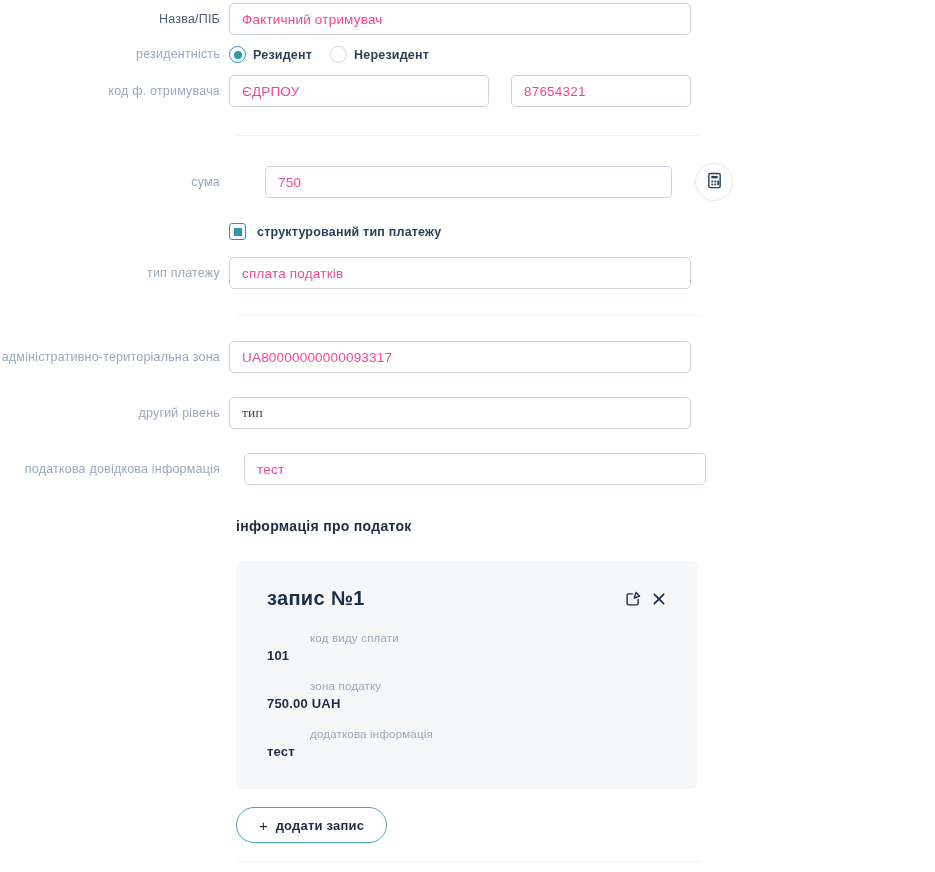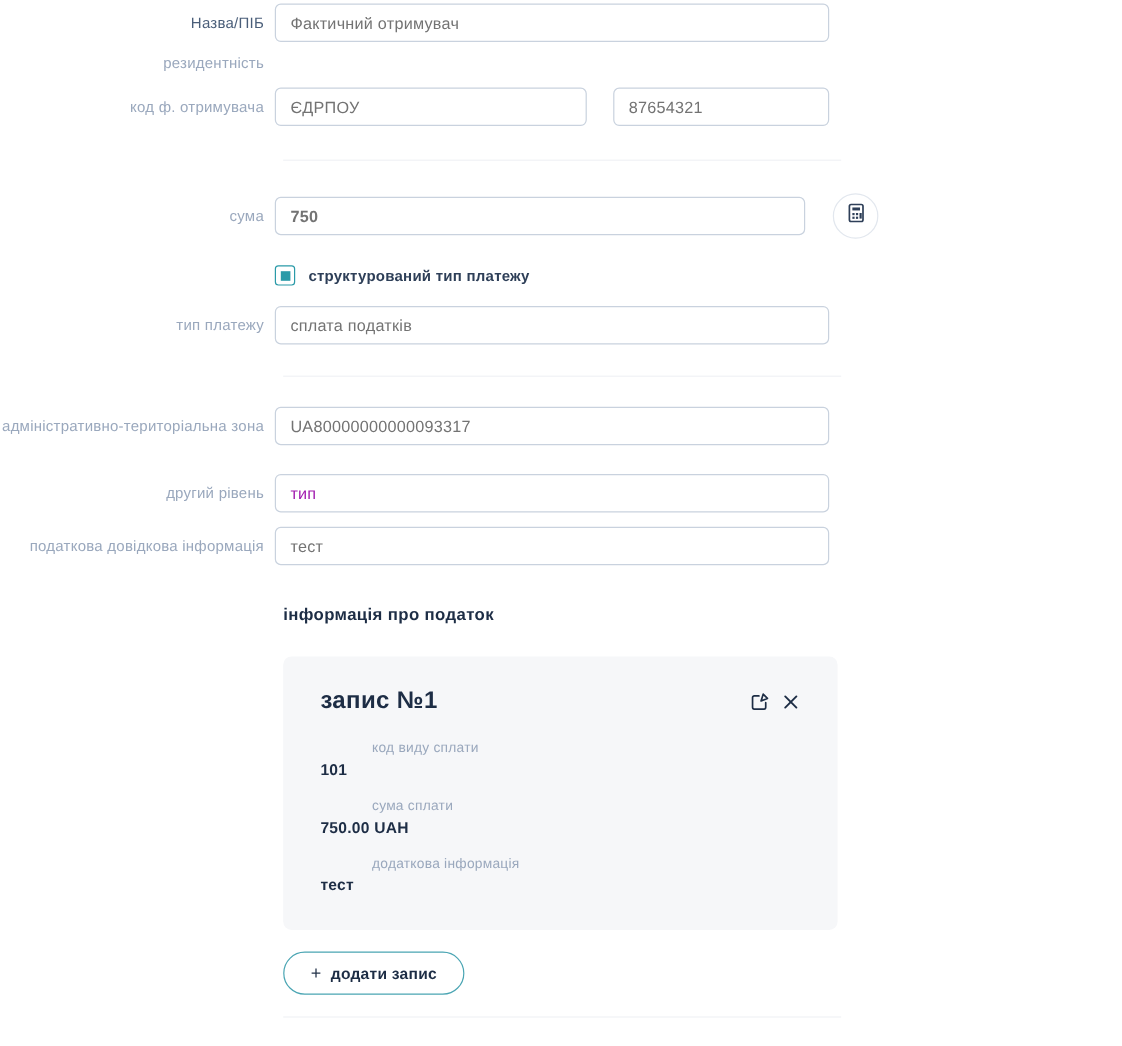--- a/index.html
+++ b/index.html
@@ -46,27 +46,27 @@
   
   .txt {
     height: 32px;
     border: 1px solid #c9d2de;
     border-radius: 5px;
     background: #fff;
     display: flex;
     align-items: center;
     padding: 0 12px;
     font-size: 13.5px;
-    color: #737373;
+    color: #ec4899;
     letter-spacing: .2px;
   }
   .w-full { width: 462px; }
   .w-sel  { width: 260px; }
   .w-code { width: 180px; }
-  .w-sum  { width: 442px; font-weight: bold; }
+  .w-sum  { width: 407px; }
 
   .sel {
     position: relative;
     padding-right: 26px;
   }
 
   
   .radio-group { display: flex; align-items: center; gap: 18px; }
   .radio-item { display: flex; align-items: center; gap: 7px; cursor: pointer; }
   .radio-dot {
@@ -184,33 +184,45 @@
 
   <div class="row" style="margin-top:3px;">
     <div class="label-col dark">Назва/ПІБ</div>
     <div class="field-col">
       <div class="txt w-full" placeholder="Назва/ПІБ">Фактичний отримувач</div>
     </div>
   </div>
 
   <div class="row" style="margin-top:11px;">
     <div class="label-col">резидентність</div>
+    <div class="field-col">
+      <div class="radio-group">
+        <div class="radio-item">
+          <span class="radio-dot on"></span>
+          <span class="radio-label">Резидент</span>
+        </div>
+        <div class="radio-item">
+          <span class="radio-dot"></span>
+          <span class="radio-label">Нерезидент</span>
+        </div>
+      </div>
+    </div>
   </div>
 
   <div class="row" style="margin-top:12px;">
     <div class="label-col">код ф. отримувача</div>
     <div class="field-col">
       <div class="txt sel w-sel">ЄДРПОУ</div>
       <div class="txt w-code" style="margin-left:22px;" placeholder="код">87654321</div>
     </div>
   </div>
 
   <div class="divider" style="margin-top:28px;"></div>
 
-  <div class="row" style="margin-top:27px;">
+  <div class="row" style="margin-top:27px;gap:36px;">
     <div class="label-col">сума</div>
     <div class="field-col">
       <div class="txt w-sum" placeholder="сума">750</div>
       <div class="calc-btn">
         <span>
           <svg width="17" height="17" viewBox="0 0 24 24" fill="none" stroke="#2e3f58" stroke-width="2">
             <rect x="4" y="2" width="16" height="20" rx="2"></rect>
             <rect x="7.5" y="5.5" width="9" height="3.5" fill="#2e3f58" stroke="none"></rect>
             <rect x="7.5" y="12" width="2.6" height="2.6" fill="#2e3f58" stroke="none"></rect>
             <rect x="11.7" y="12" width="2.6" height="2.6" fill="#2e3f58" stroke="none"></rect>
@@ -245,25 +257,25 @@
   <div class="row" style="margin-top:25px;">
     <div class="label-col">адміністративно-територіальна зона</div>
     <div class="field-col">
       <div class="txt sel w-full">UA80000000000093317</div>
     </div>
   </div>
 
   <div class="row" style="margin-top:24px;">
     <div class="label-col">другий рівень</div>
     <div class="field-col">
-      <div class="txt sel w-full" style="color:#a21caf;">тип</div>
-    </div>
-  </div>
-
-  <div class="row" style="margin-top:12px;">
+      <div class="txt sel w-full" style="color:#404040;font-family:Liberation Serif, serif;">тип</div>
+    </div>
+  </div>
+
+  <div class="row" style="margin-top:24px;gap:15px;">
     <div class="label-col">податкова довідкова інформація</div>
     <div class="field-col">
       <div class="txt w-full" placeholder="податкова довідкова інформація">тест</div>
     </div>
   </div>
 
   <div class="section-title" style="margin-top:33px;">інформація про податок</div>
 
   <div class="card" style="margin-top:27px;">
     <div class="card-head">
@@ -282,21 +294,21 @@
           </svg>
         </span>
       </div>
     </div>
 
     <div class="kv" style="margin-top:22px;">
       <div class="kv-key">код виду сплати</div>
       <div class="kv-val">101</div>
     </div>
     <div class="kv">
-      <div class="kv-key">сума сплати</div>
+      <div class="kv-key">зона податку</div>
       <div class="kv-val">750.00 UAH</div>
     </div>
     <div class="kv">
       <div class="kv-key">додаткова інформація</div>
       <div class="kv-val">тест</div>
     </div>
   </div>
 
   <div class="add-btn">
     <span class="add-plus">+</span>

